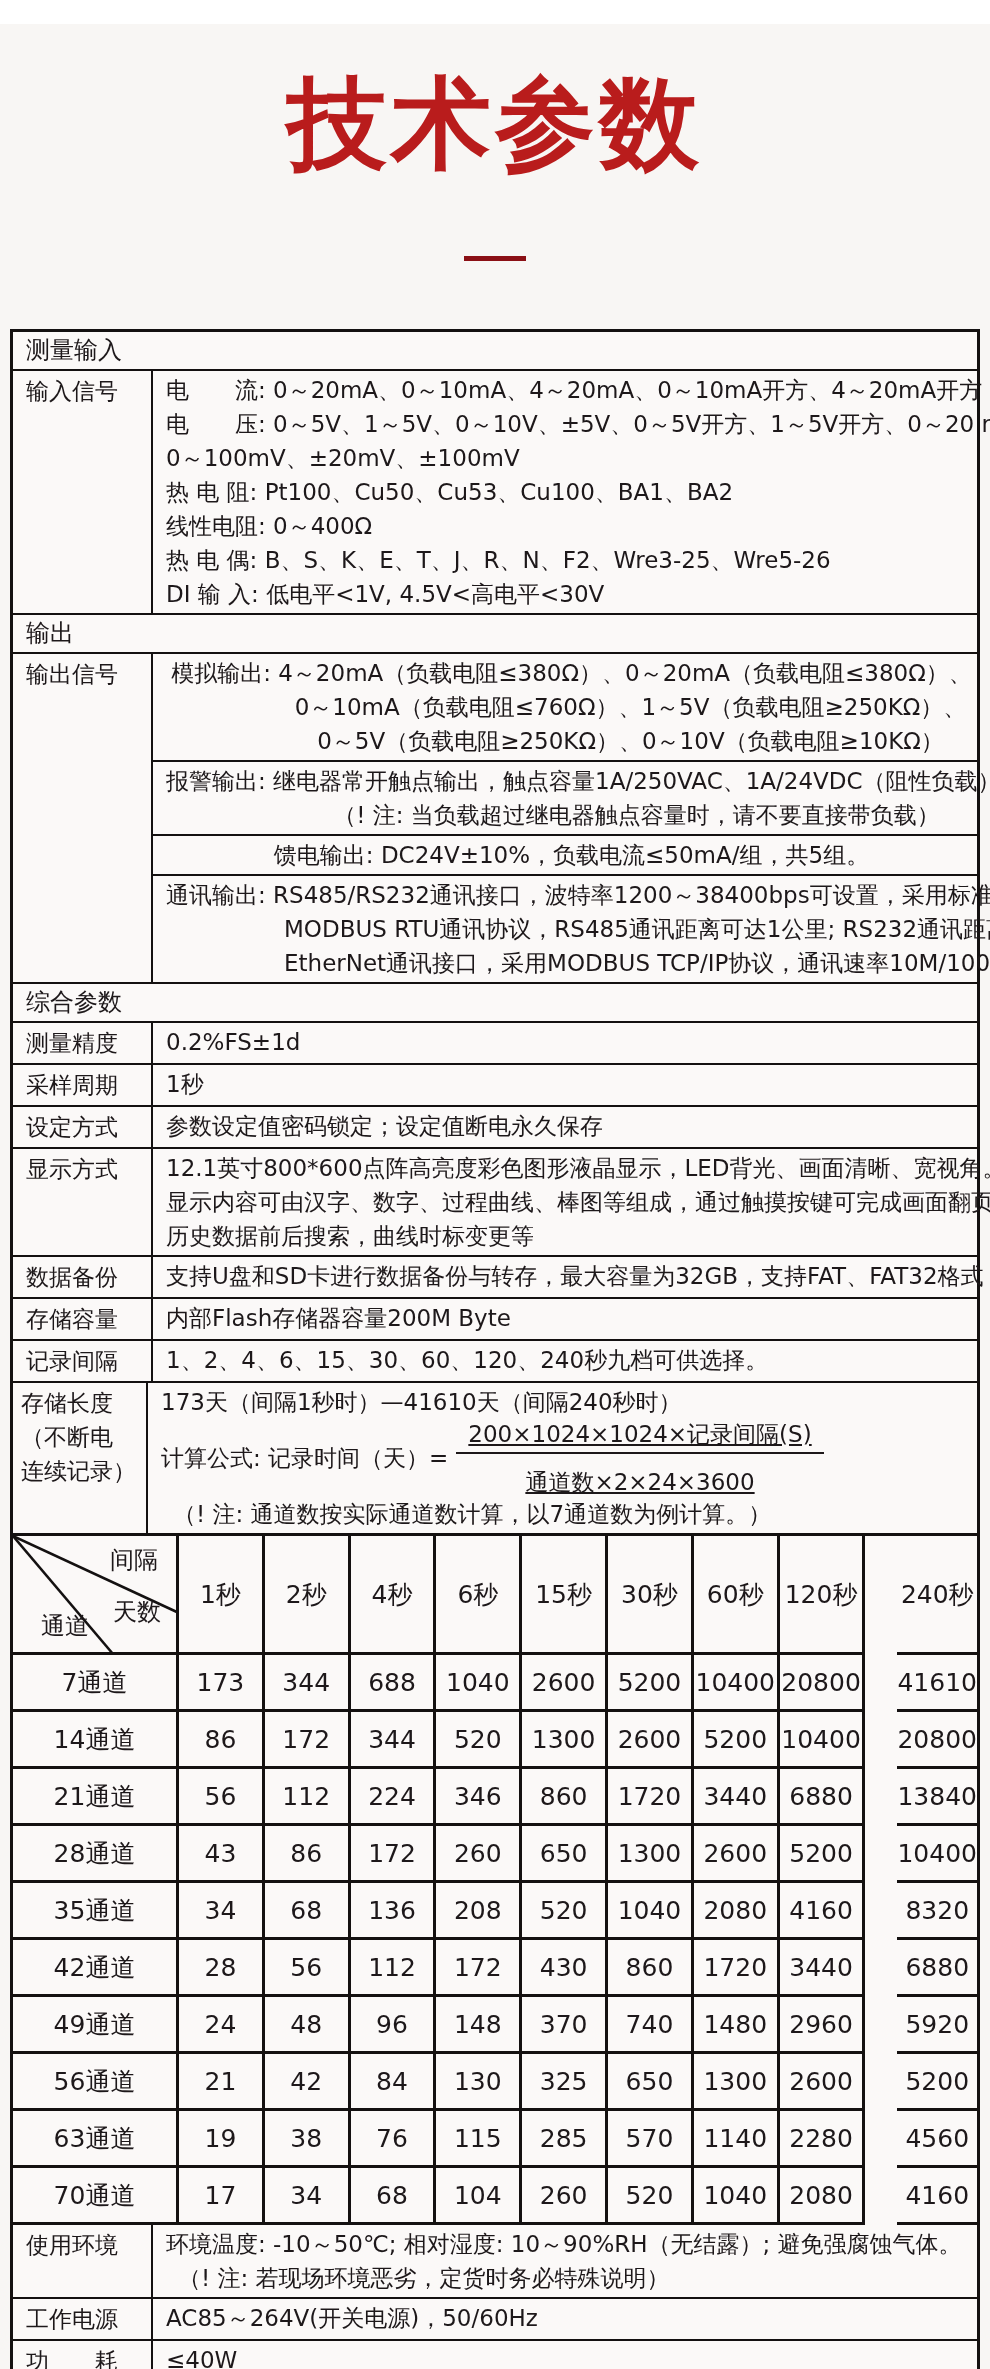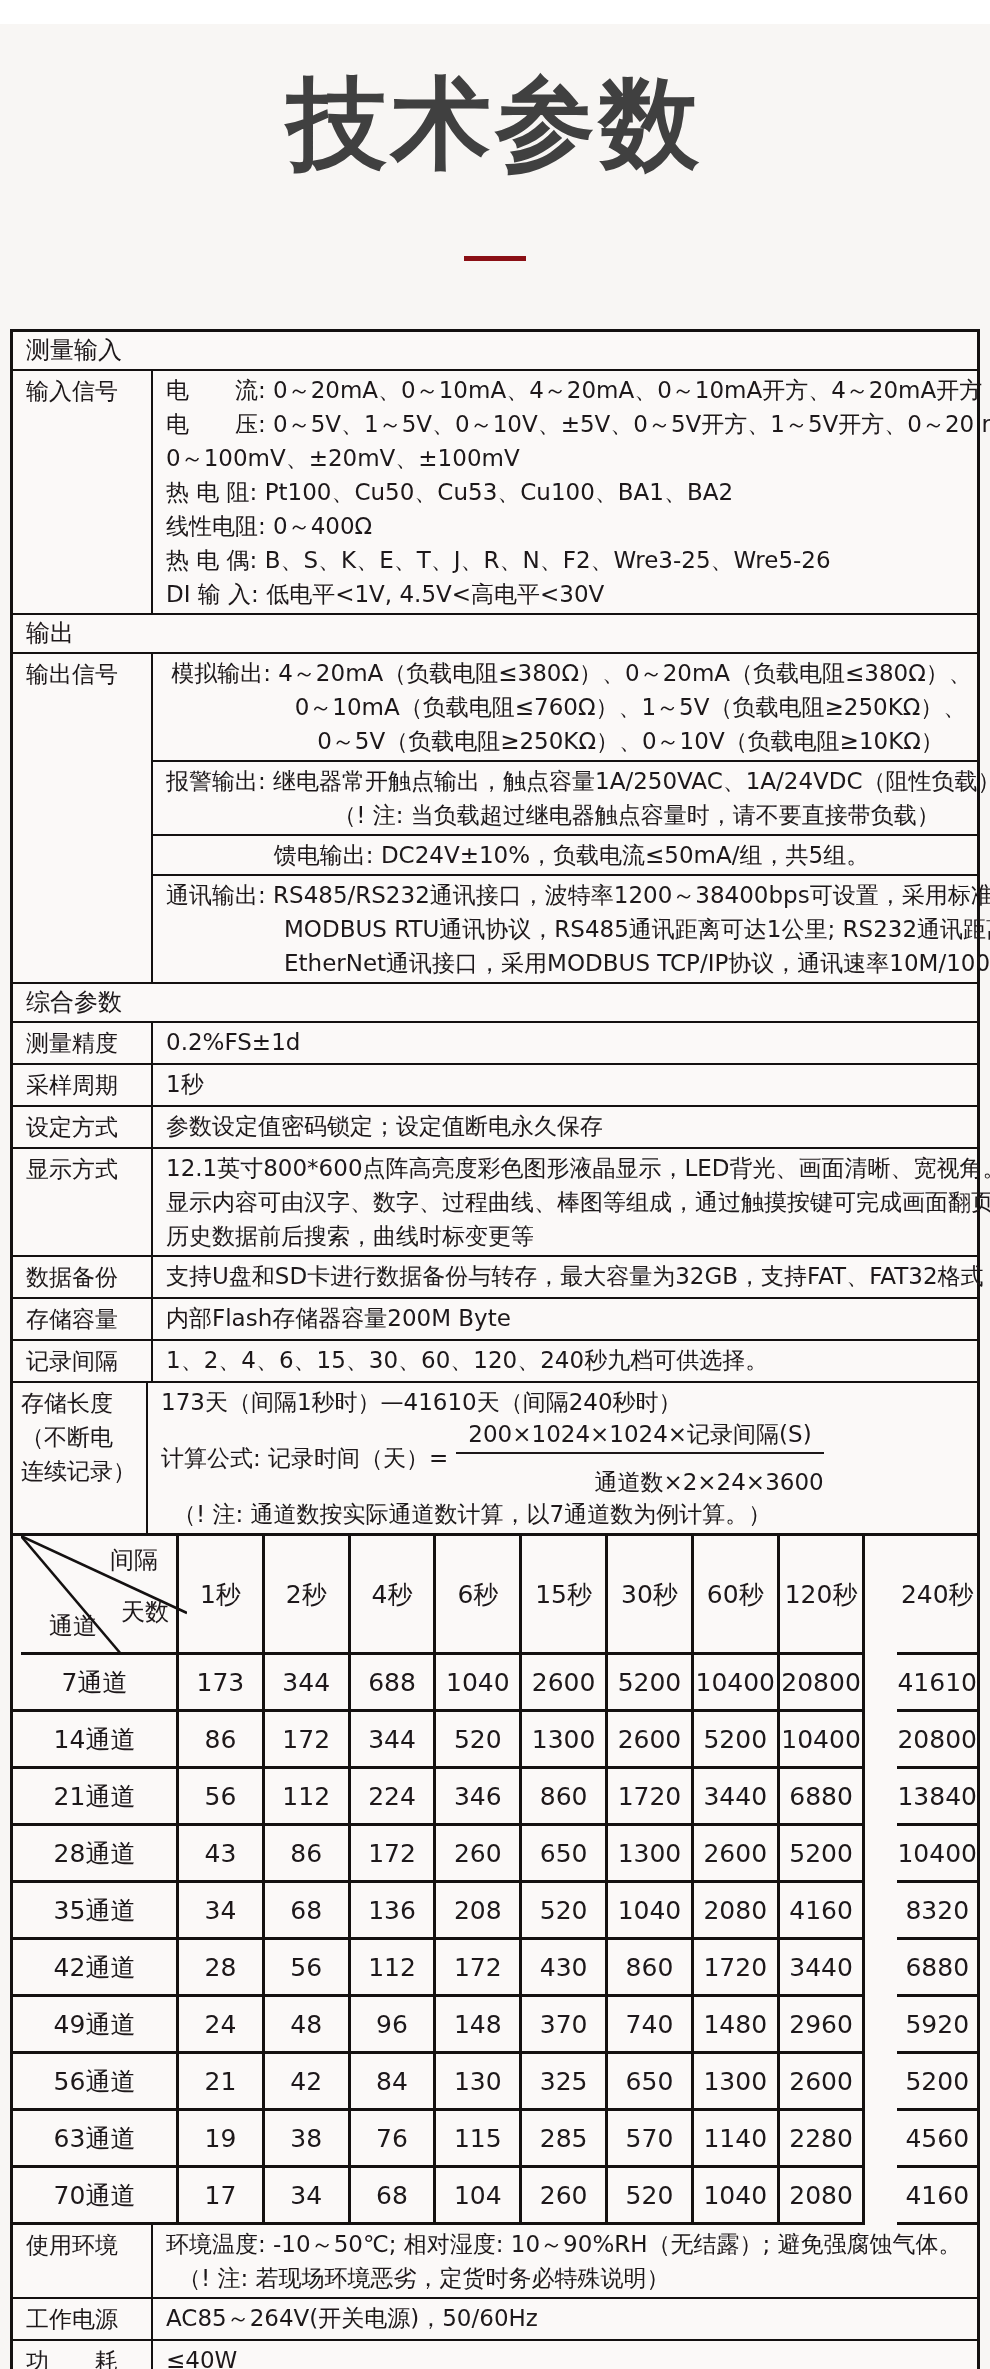--- a/index.html
+++ b/index.html
@@ -15,21 +15,21 @@
     color:var(--ink);
   }
   .top-strip{height:24px;background:#ffffff;}
   .title{
     margin:30px 0 0;
     text-align:center;
     font-size:100px;
     line-height:140px;
     font-weight:bold;
     letter-spacing:4px;
-    color:#404040;
+    color:#b91c1c;
   }
   .red-divider{
     width:62px;height:5px;
     margin:62px auto 0;
   }
   
   .spec-table{
     margin:68px 10px 0;
     border:3px solid var(--line);
     background:#fbf9f8;
@@ -62,40 +62,40 @@
   .subrow{
     padding:2px 0 2px 13px;
     border-bottom:2px solid var(--line);
     text-align:center;
   }
   .subrow:last-child{border-bottom:none;}
   .line{white-space:nowrap;line-height:34px;}
   .label-line{white-space:nowrap;line-height:34px;}
   
   .formula-row{display:flex;align-items:center;min-height:68px;white-space:nowrap;}
-  .frac{display:inline-block;text-align:right;margin-left:8px;}
+  .frac{display:inline-block;text-align:center;margin-left:8px;text-decoration:underline;}
   .frac .num{display:block;border-bottom:2px solid var(--ink);padding:0 12px 3px;line-height:30px;}
   .frac .den{display:block;padding-top:13px;line-height:30px;}
   
   .chan-table{
     display:grid;
     grid-template-columns:166px repeat(9,1fr);
     border-top:1px solid var(--line);
   }
   .chan-cell{
     border-right:3px solid var(--line);
     border-bottom:3px solid var(--line);
     display:flex;align-items:center;justify-content:center;
     font-size:25px;
     background:#fbf9f8;
   }
   .chan-table > .chan-cell:nth-child(10n){border-right:none;margin-left:32px;}
   .head-cell{height:116px;}
   .data-cell{height:54px;}
-  .corner-cell{position:relative;margin-left:8px;}
+  .corner-cell{position:relative;}
   .corner-cell svg{position:absolute;left:0;top:0;}
   .corner-top,.corner-mid,.corner-bottom{position:absolute;font-size:24px;white-space:nowrap;}
   .corner-top{right:18px;top:8px;}
   .corner-mid{left:100px;top:60px;}
   .corner-bottom{left:28px;top:74px;}
 </style>
 </head>
 <body>
 
 <div class="page">

